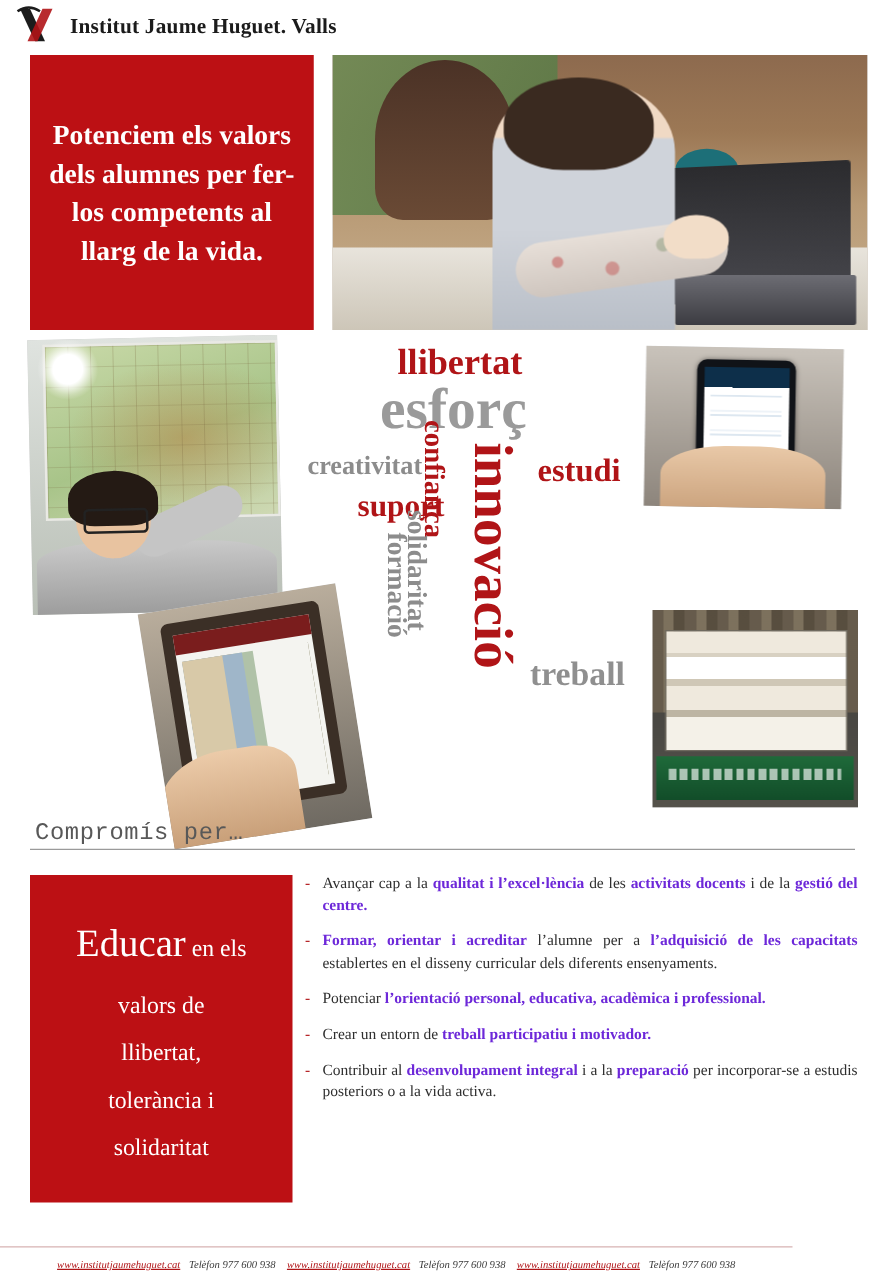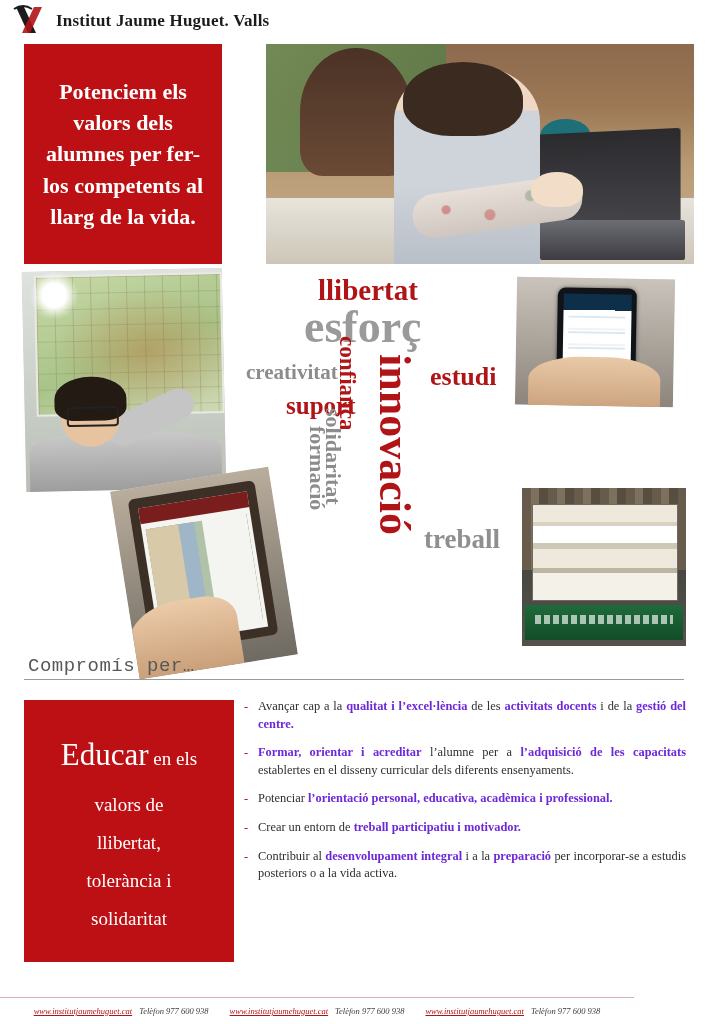--- a/index.html
+++ b/index.html
@@ -42,21 +42,21 @@
     font-weight: bold;
     color: #1b1b1b;
     letter-spacing: 0.2px;
     margin-left: 6px;
   }
 
   
   .slogan {
     position: absolute;
     left: 24px; top: 44px;
-    width: 198px; height: 220px;
+    width: 227px; height: 220px;
     background: #bc1014;
     color: #ffffff;
     display: flex;
     align-items: center;
     justify-content: center;
     text-align: center;
     box-sizing: border-box;
     padding: 6px 12px;
   }
   .slogan-text {
@@ -337,21 +337,21 @@
   }
   .bullet { display:flex; margin-bottom:11px; }
   .bullet .dash { width:14px; flex:0 0 14px; color:#b01417; }
   .bullet .txt { text-align:justify; }
   .hl { color:#6d28d9; font-weight:bold; }
 
   
   .footer {
     position:absolute; left:0; bottom:0; width:634px; height:26px;
     display:flex; align-items:center; justify-content:center;
-    gap:21px;
+    gap:9px;
     font-family:"Liberation Serif", serif;
     font-size:8.5px; font-style:italic;
     border-top:1px solid #d8b3b3;
   }
   .footer .url { color:#b01417; text-decoration:underline; }
   .footer .tel { color:#3a3a3a; }
   .footer-group { display:flex; gap:7px; align-items:center; }
 </style>
 </head>
 <body>

